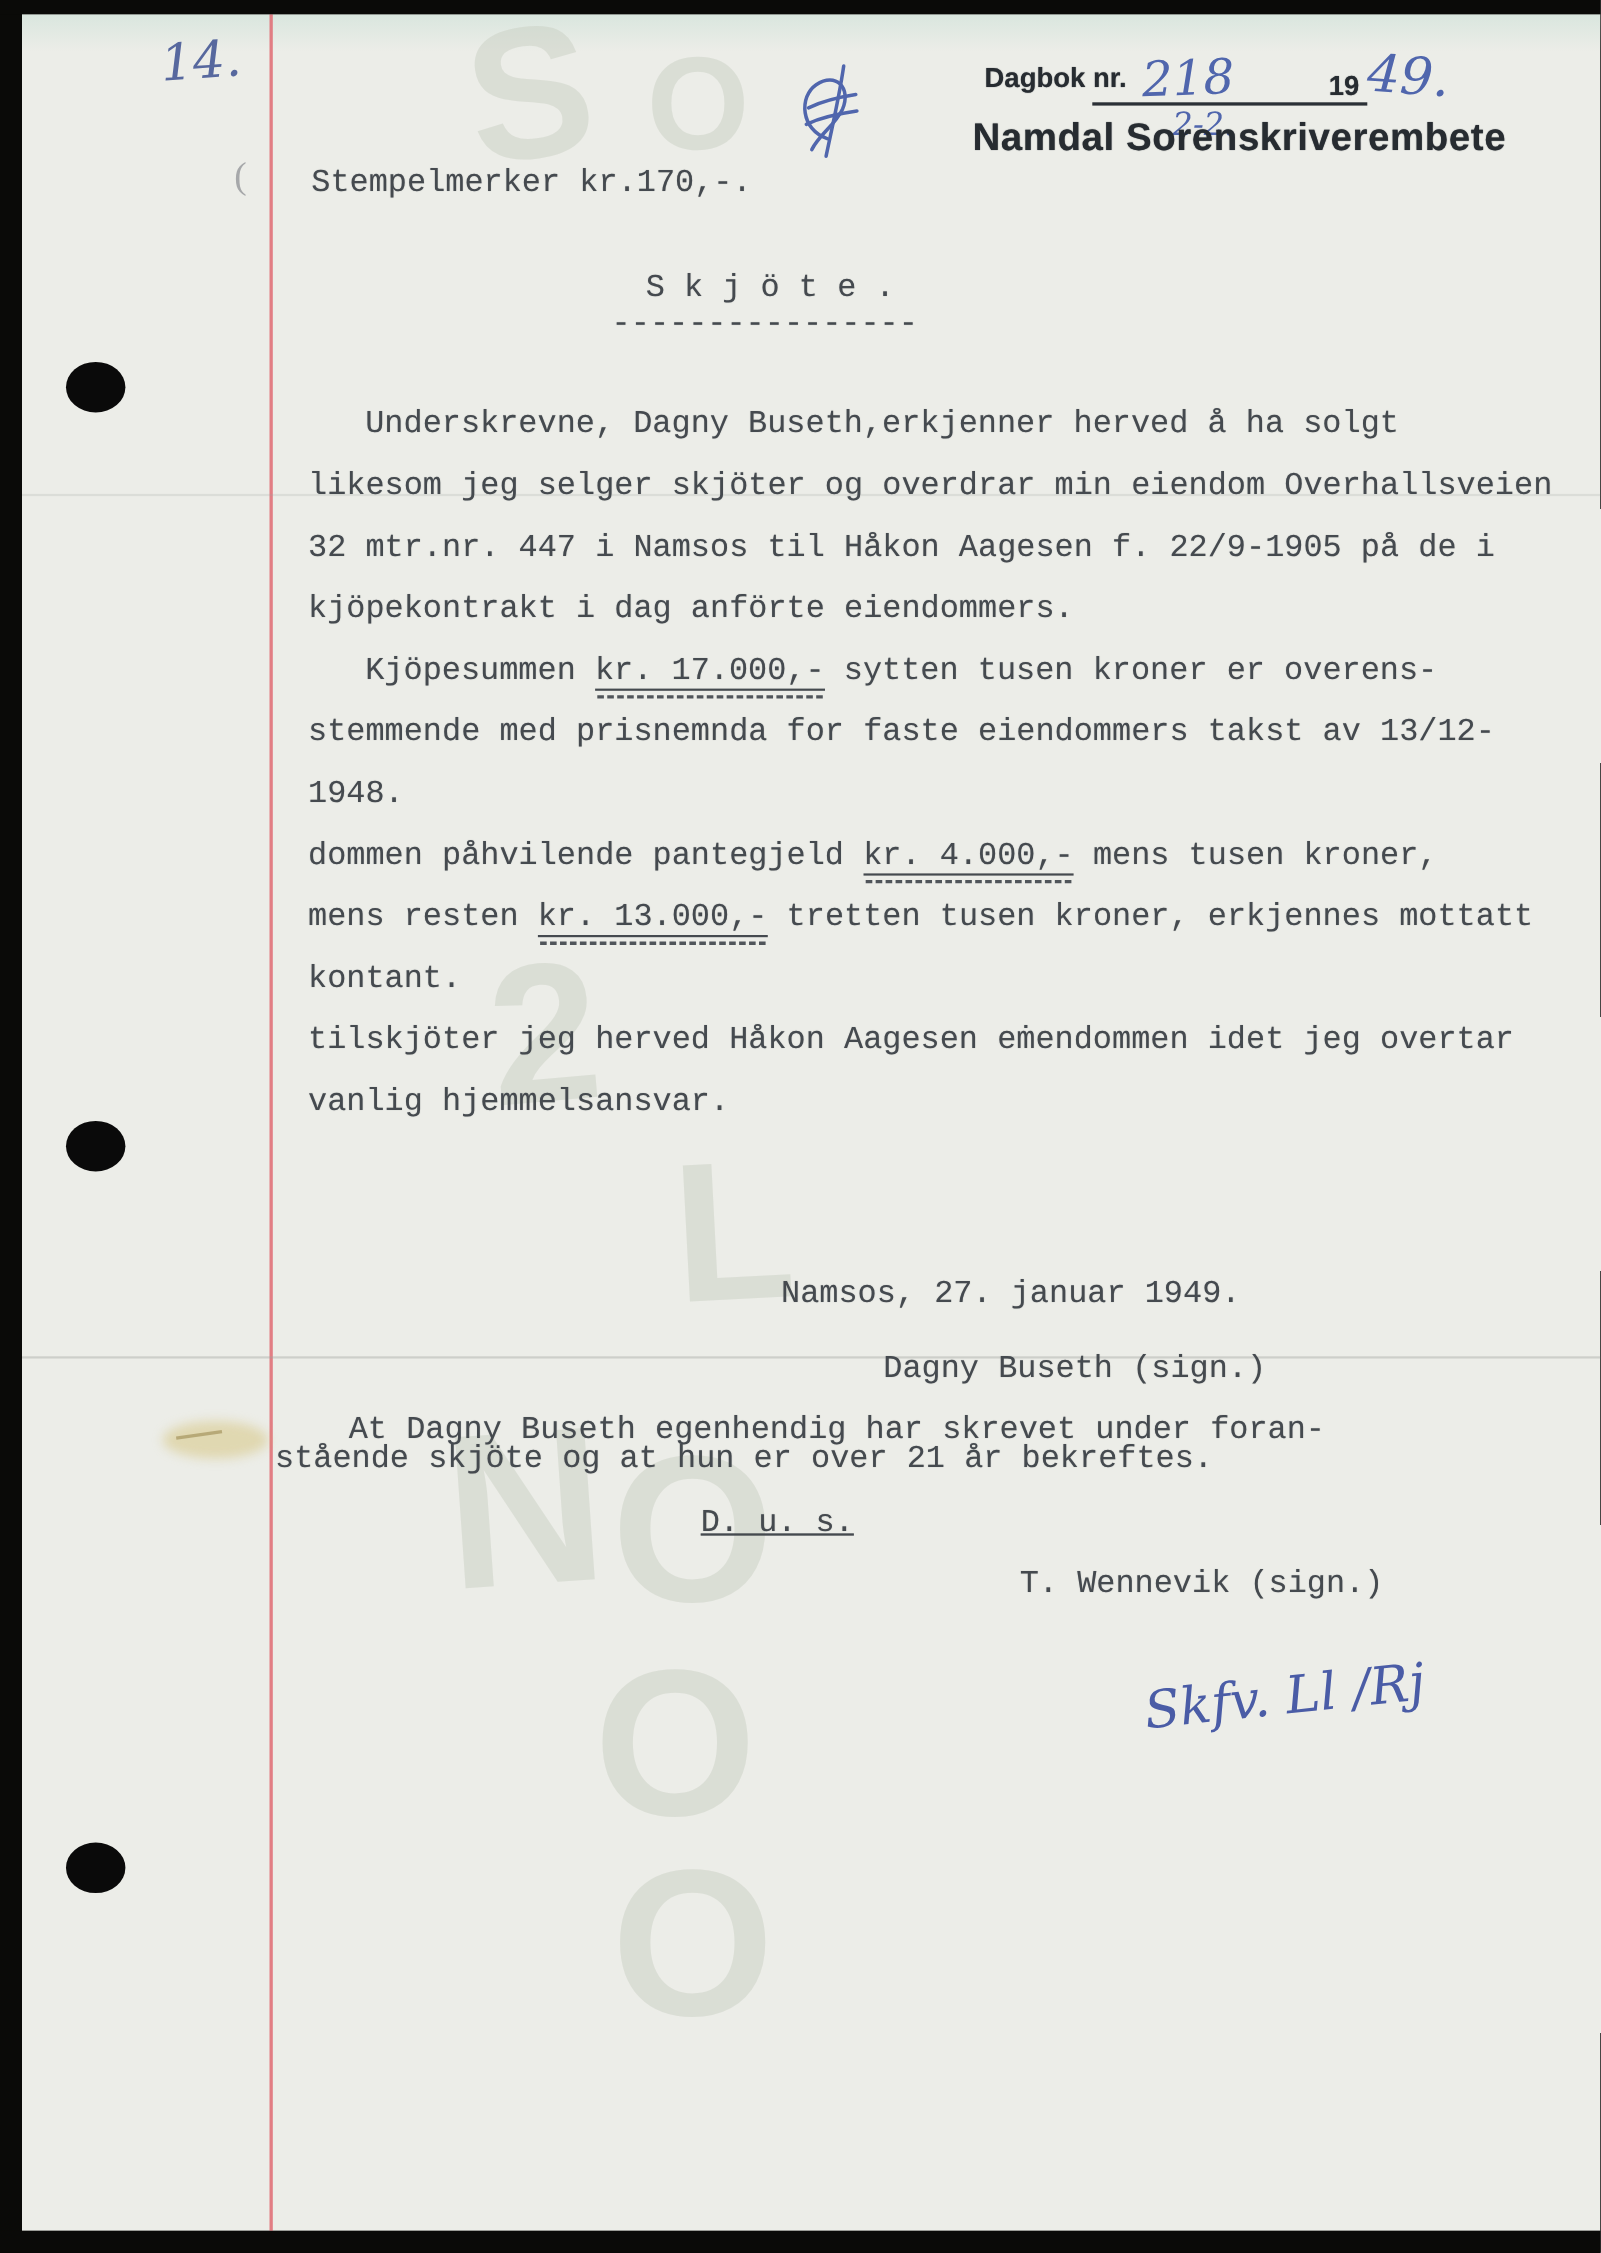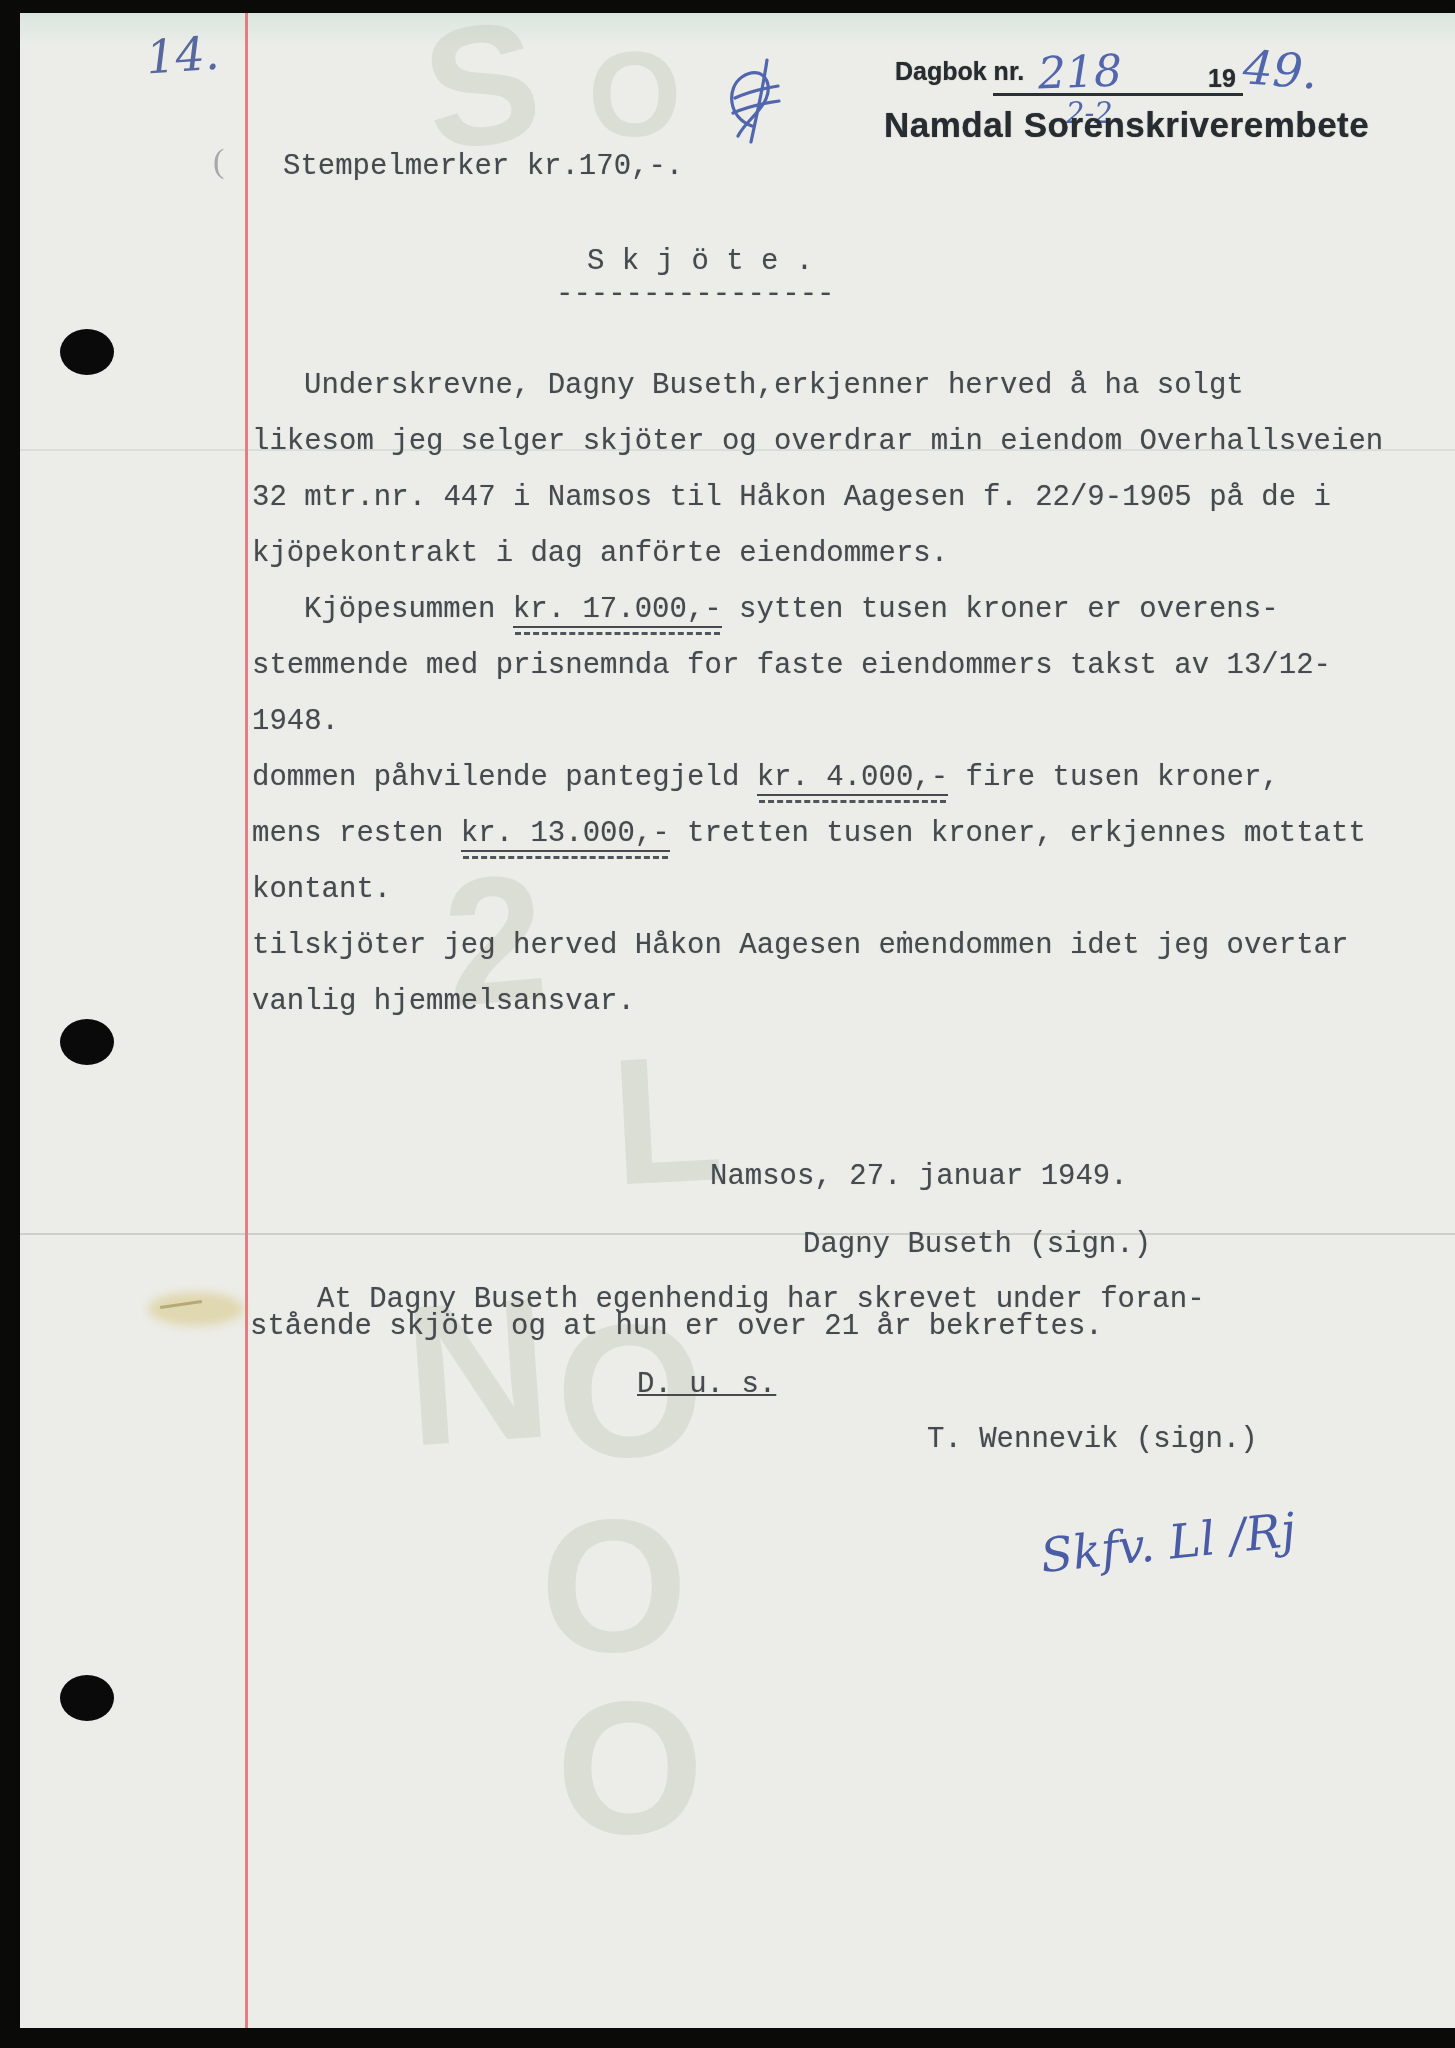--- a/index.html
+++ b/index.html
@@ -17,21 +17,21 @@
     background:linear-gradient(#d9e6de, rgba(217,230,222,0));
   }
   .wm {
     position:absolute; font-family:"Liberation Sans",sans-serif; font-weight:700;
     color:rgba(198,205,190,.45); line-height:1; user-select:none;
   }
   .typ { position:absolute; color:#454a4f; font-size:29px; white-space:pre;
          text-shadow:0 0 1px rgba(70,75,80,.35); }
   .bodytext { position:absolute; left:252px; top:358px; color:#454a4f; font-size:29px;
               text-shadow:0 0 1px rgba(70,75,80,.35); }
-  .line { height:56px; line-height:56px; white-space:pre; }
+  .line { height:56px; line-height:56px; white-space:pre;margin-left:28px; }
   .line.indent { padding-left:52px; }
   .amt { border-bottom:2px solid #454a4f; position:relative; }
   .amt::after { content:""; position:absolute; left:2px; right:2px; bottom:-9px;
                 border-bottom:3px dashed #50555a; }
   .title-dashes { letter-spacing:0; }
   .hw { position:absolute; font-family:"DejaVu Serif","Liberation Serif",serif;
         font-style:italic; color:#5066ad; white-space:pre; }
   .stamp { position:absolute; font-family:"Liberation Sans",sans-serif; font-weight:700;
            color:#272c31; white-space:pre; text-shadow:0 0 1px rgba(39,44,49,.75); }
   .stamp-underline { position:absolute; background:#2b3036; }
@@ -103,21 +103,21 @@
   <div class="typ title-dashes" style="left:556px; top:278px;">----------------</div>
 
   <div class="bodytext" id="body-lines">
       <div class="line indent"><span>Underskrevne, Dagny Buseth,erkjenner herved å ha solgt</span></div>
       <div class="line"><span>likesom jeg selger skjöter og overdrar min eiendom Overhallsveien</span></div>
       <div class="line"><span>32 mtr.nr. 447 i Namsos til Håkon Aagesen f. 22/9-1905 på de i</span></div>
       <div class="line"><span>kjöpekontrakt i dag anförte eiendommers.</span></div>
       <div class="line indent"><span>Kjöpesummen </span><span class="amt">kr. 17.000,-</span><span> sytten tusen kroner er overens-</span></div>
       <div class="line"><span>stemmende med prisnemnda for faste eiendommers takst av 13/12-</span></div>
       <div class="line"><span>1948.</span></div>
-      <div class="line"><span>dommen påhvilende pantegjeld </span><span class="amt">kr. 4.000,-</span><span> fire tusen kroner,</span></div>
+      <div class="line"><span>dommen påhvilende pantegjeld </span><span class="amt">kr. 4.000,-</span><span> mens tusen kroner,</span></div>
       <div class="line"><span>mens resten </span><span class="amt">kr. 13.000,-</span><span> tretten tusen kroner, erkjennes mottatt</span></div>
       <div class="line"><span>kontant.</span></div>
       <div class="line"><span>tilskjöter jeg herved Håkon Aagesen eṁendommen idet jeg overtar</span></div>
       <div class="line"><span>vanlig hjemmelsansvar.</span></div>
     </div>
 
   <div class="typ" style="left:710px; top:1160px;">Namsos, 27. januar 1949.</div>
   <div class="typ" style="left:803px; top:1228px;">Dagny Buseth (sign.)</div>
   <div class="typ" style="left:295px; top:1283px;margin-left:22px;">At Dagny Buseth egenhendig har skrevet under foran-</div>
   <div class="typ" style="left:250px; top:1310px;">stående skjöte og at hun er over 21 år bekreftes.</div>

